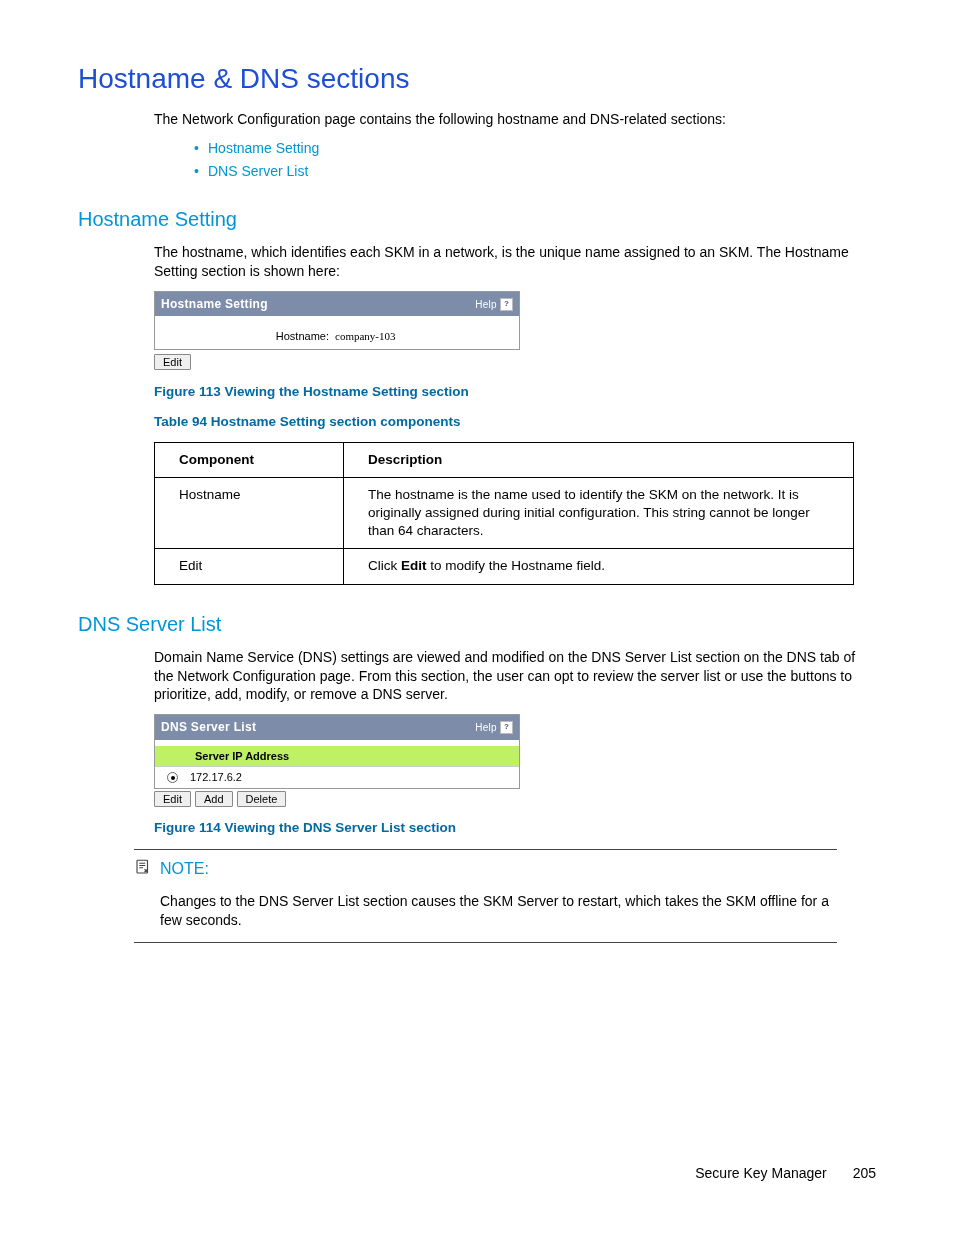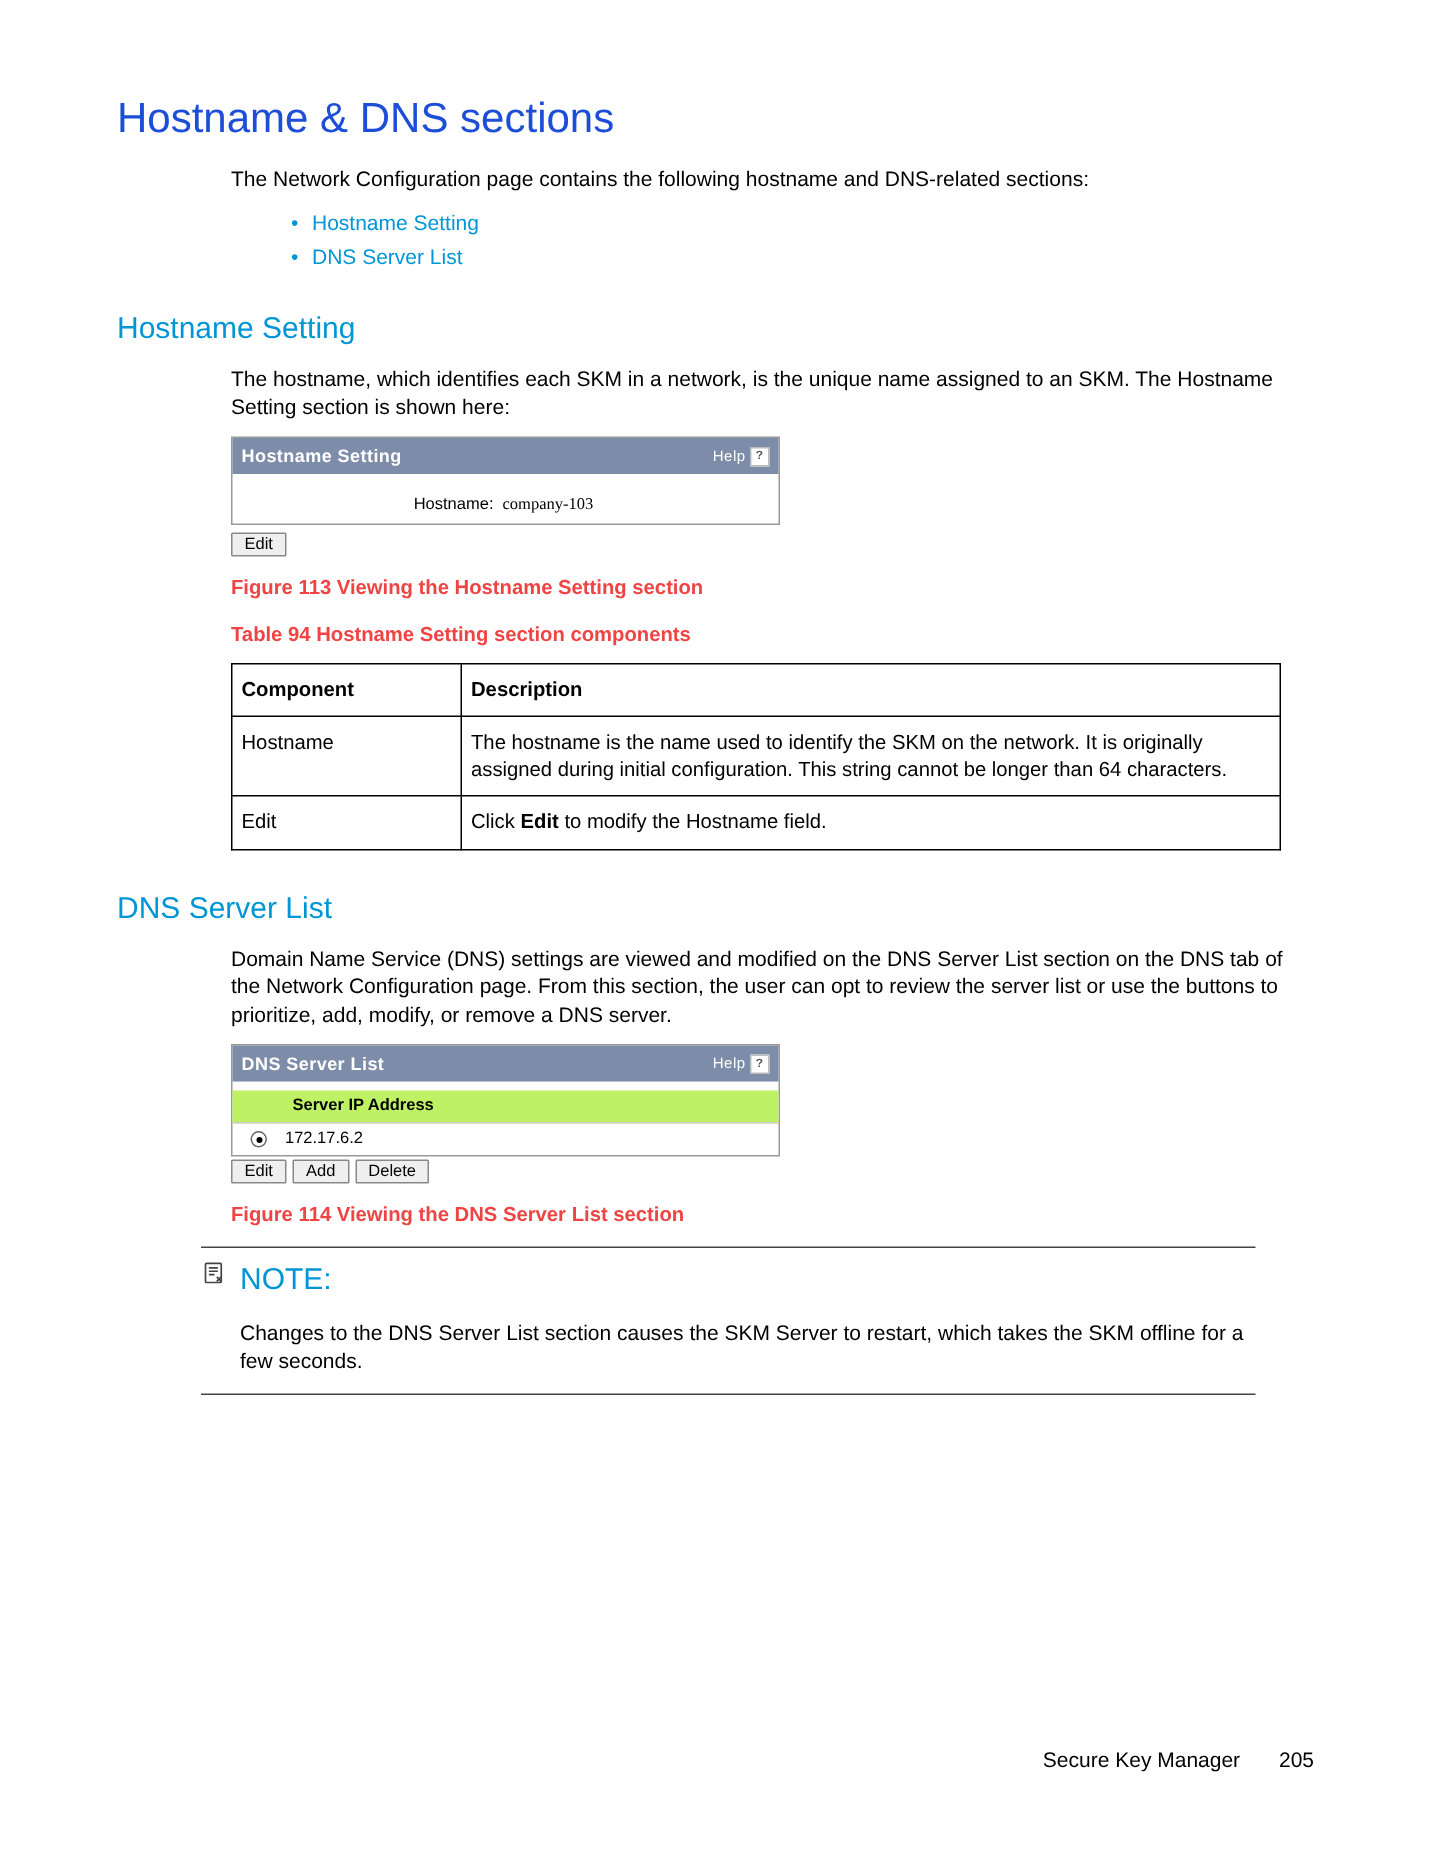--- a/index.html
+++ b/index.html
@@ -42,21 +42,21 @@
   ul.bullets li {
     margin: 4px 0 4px 40px;
   }
   ul.bullets li .bullet {
     color: #0096d6;
     display: inline-block;
     width: 14px;
   }
   .link-text { color: #0096d6; }
   .caption {
-    color: #ef4444;
+    color: #0369a1;
     font-weight: bold;
     font-size: 13.5px;
     margin: 12px 0 10px 0;
   }
   .panel {
     width: 364px;
     border: 1px solid #999;
     background: #fff;
     font-family: Tahoma, Verdana, sans-serif;
     font-size: 11px;
@@ -129,21 +129,21 @@
     width: 364px;
     margin-top: 2px;
   }
   table.desc-table {
     border-collapse: collapse;
     width: 700px;
     margin-top: 2px;
   }
   table.desc-table th, table.desc-table td {
     border: 1px solid #000;
-    padding: 8px 6px;
+    padding: 8px 24px;
     text-align: left;
     vertical-align: top;
     font-size: 13.5px;
   }
   table.desc-table th {
     font-weight: bold;
     background: #fff;
   }
   .dns-body-header {
     background: #bef264;
@@ -171,21 +171,21 @@
   }
   .note-block { display: flex; align-items: flex-start; }
   .note-icon {
     width: 18px; height: 18px; margin-right: 8px; margin-top: 0px; position: relative;
     flex-shrink: 0;
   }
   .note-title {
     color: #0096d6;
     font-family: "Segoe UI Light", Arial, sans-serif;
     font-weight: 300;
-    font-size: 20px;
+    font-size: 16px;
   }
   .note-text { margin-top: 12px; width: 680px; }
   .footer {
     position: absolute;
     bottom: 52px;
     right: 78px;
     font-size: 14px;
   }
   .footer .page-num { margin-left: 22px; }
 </style>

